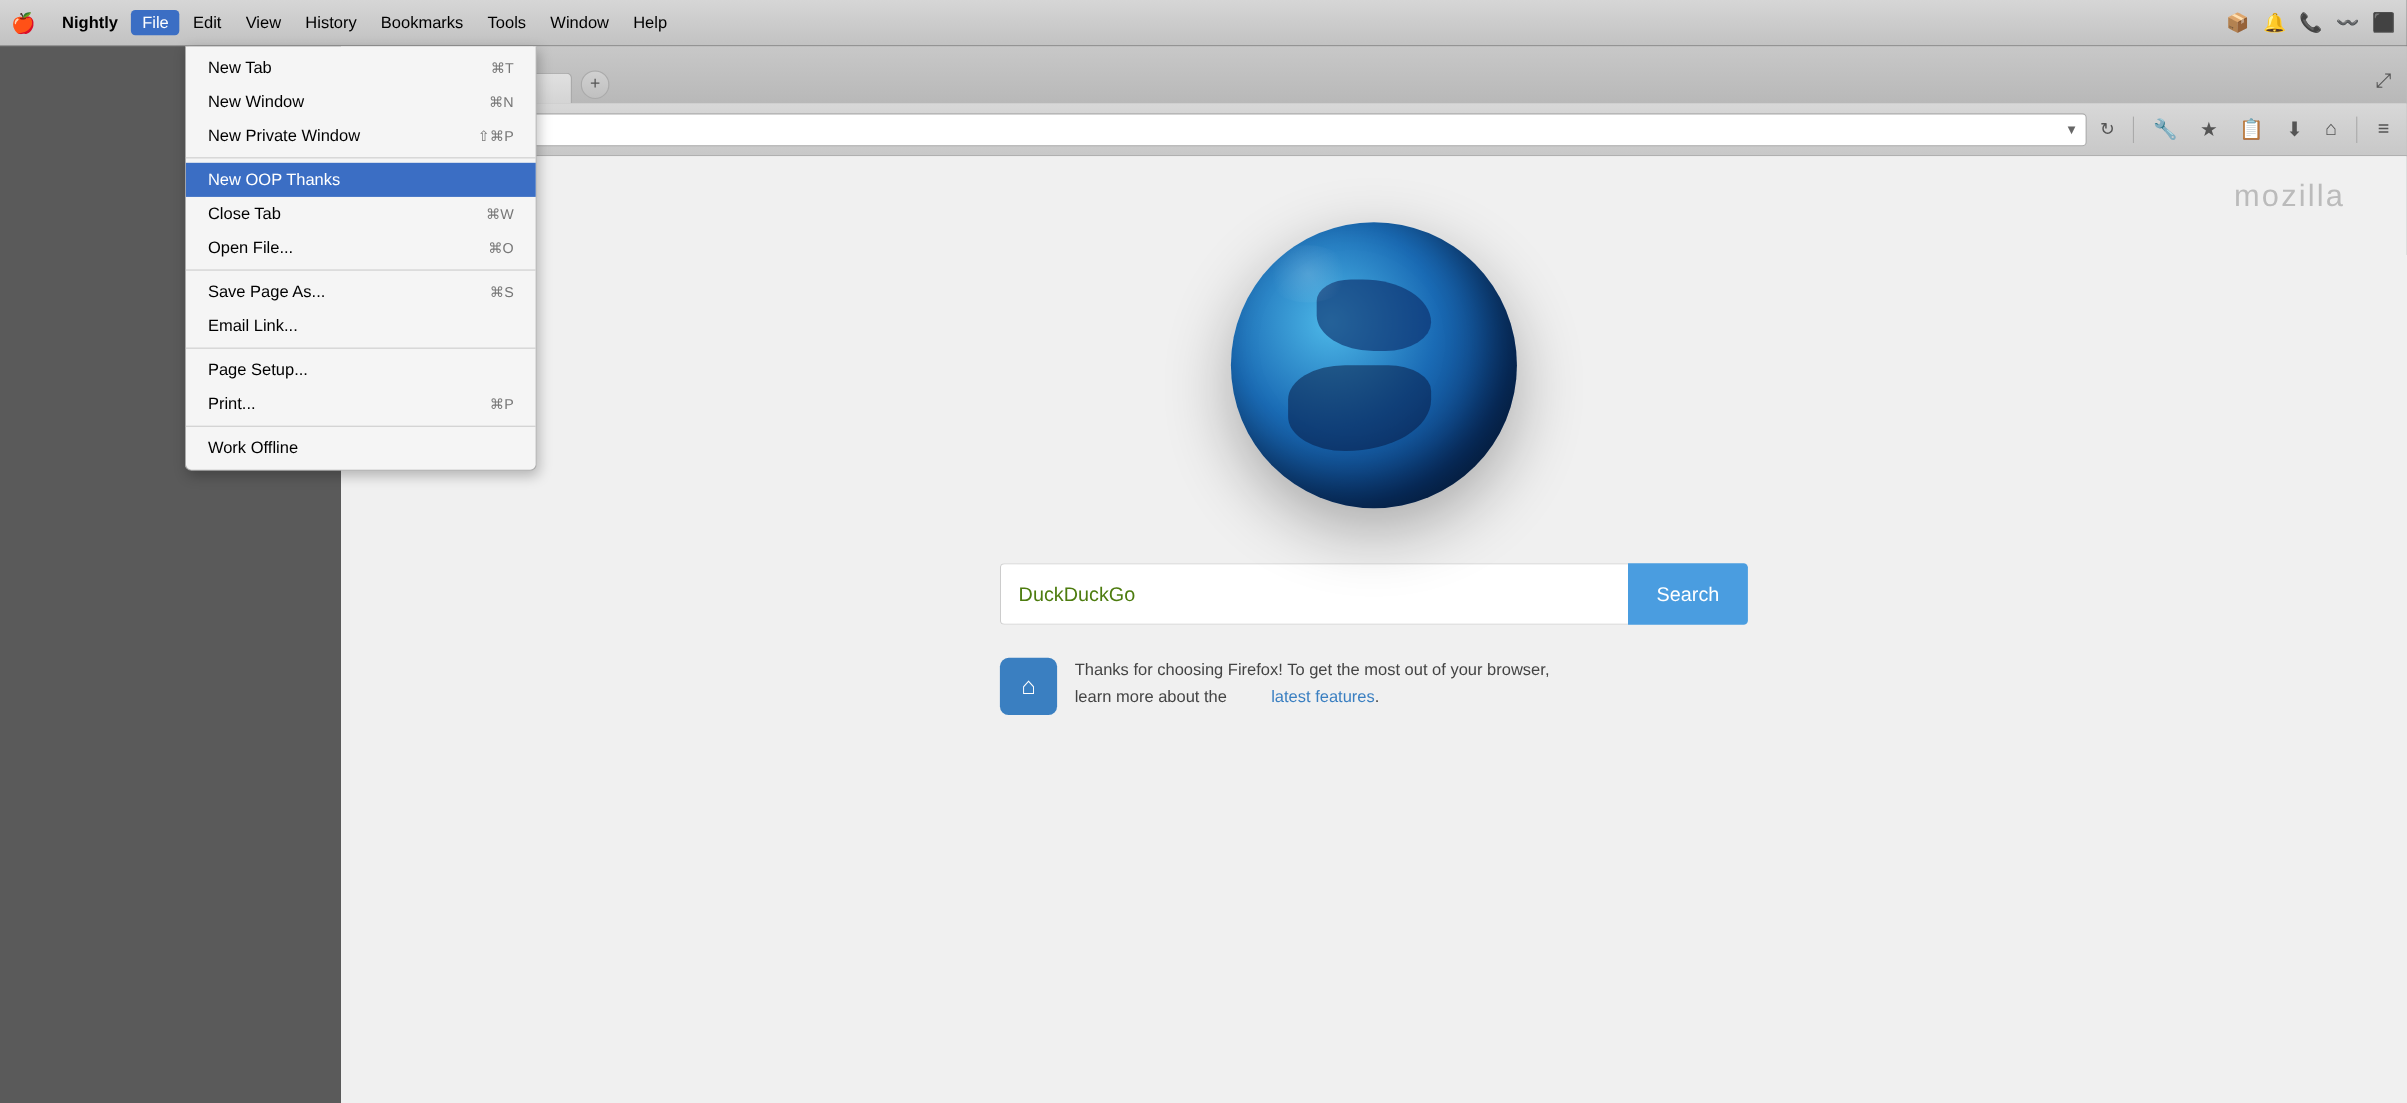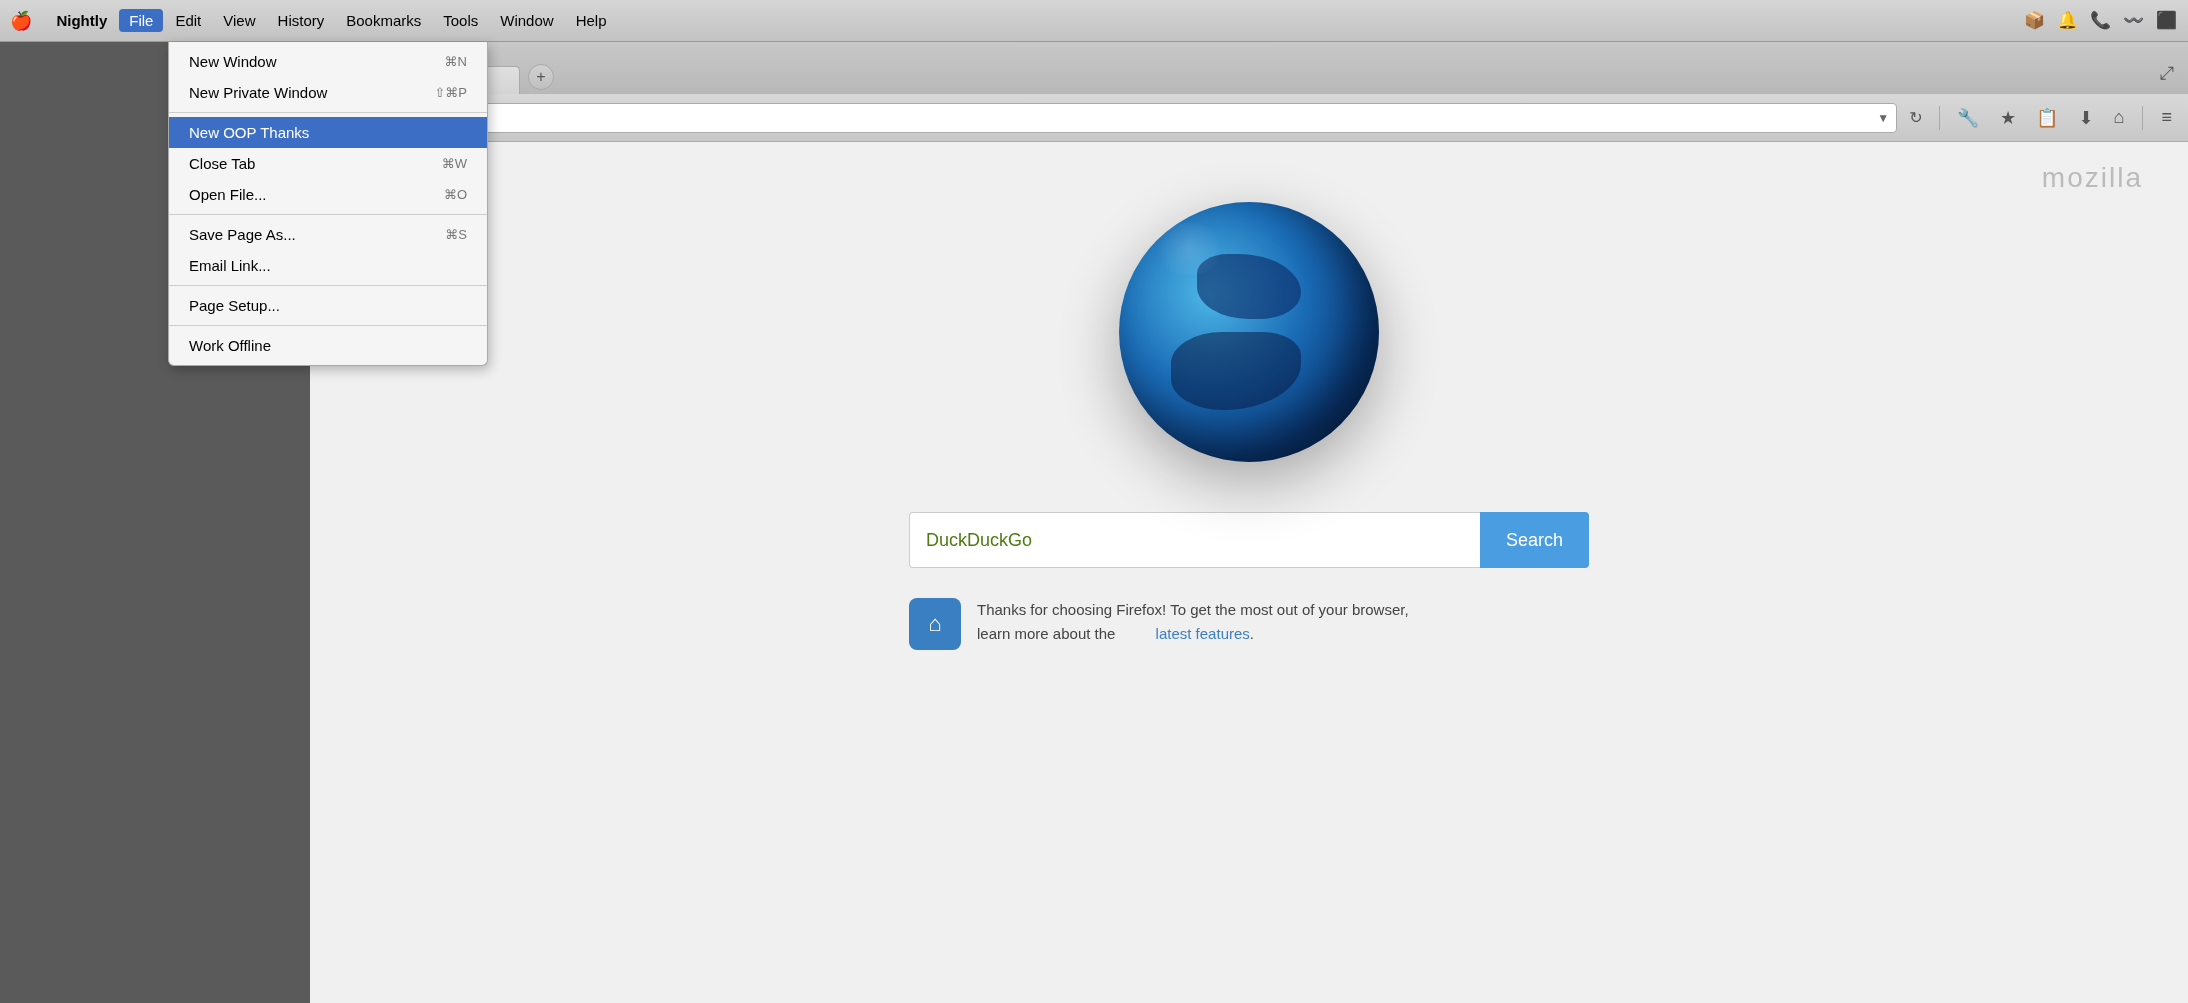--- a/index.html
+++ b/index.html
@@ -177,21 +177,21 @@
       position: absolute;
       top: 100px;
       left: 0;
       right: 0;
       bottom: 0;
     }
 
     .mozilla-logo {
       position: absolute;
       top: 20px;
-      right: 45px;
+      right: 56px;
       font-size: 28px;
       color: #bbb;
       font-weight: 300;
       letter-spacing: 2px;
       margin-left: 12px;
     }
 
     .globe {
       width: 260px;
       height: 260px;
@@ -369,20 +369,24 @@
     <span>📞</span>
     <span>〰️</span>
     <span>⬛</span>
   </div>
 </div>
 
 <div class="dark-left"></div>
 
 <div class="dropdown-menu">
   <div class="menu-item">
+    <span>New Tab</span>
+    <span class="shortcut">⌘T</span>
+  </div>
+  <div class="menu-item">
     <span>New Window</span>
     <span class="shortcut">⌘N</span>
   </div>
   <div class="menu-item">
     <span>New Private Window</span>
     <span class="shortcut">⇧⌘P</span>
   </div>
   <div class="menu-separator"></div>
   <div class="menu-item highlighted">
     <span>New OOP Thanks</span>
@@ -402,20 +406,24 @@
     <span class="shortcut">⌘S</span>
   </div>
   <div class="menu-item">
     <span>Email Link...</span>
     <span class="shortcut"></span>
   </div>
   <div class="menu-separator"></div>
   <div class="menu-item">
     <span>Page Setup...</span>
     <span class="shortcut"></span>
+  </div>
+  <div class="menu-item">
+    <span>Print...</span>
+    <span class="shortcut">⌘P</span>
   </div>
   <div class="menu-separator"></div>
   <div class="menu-item">
     <span>Work Offline</span>
     <span class="shortcut"></span>
   </div>
 </div>
 
 <div class="browser-area">
 

